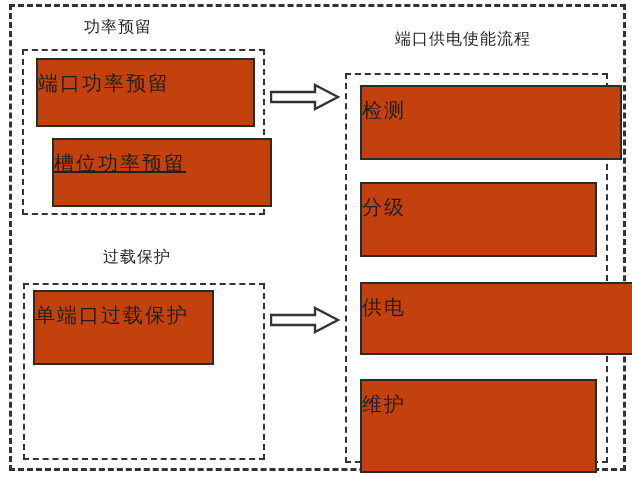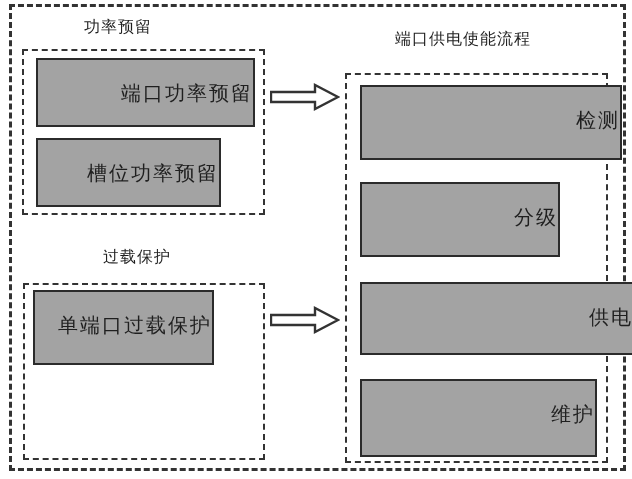--- a/index.html
+++ b/index.html
@@ -13,41 +13,41 @@
     border:3px dashed #333;
   }
   .dashed-group{
     position:absolute;border:2px dashed #333;background:transparent;
   }
   .group-title{
     position:absolute;font-size:16px;line-height:22px;white-space:nowrap;
     transform:translateX(-50%);letter-spacing:1px;
   }
   .node{
-    position:absolute;border:2px solid #2b2b2b;background:#a3a3a3;
-    text-align:right;font-size:20px;letter-spacing:2px;
-    padding-top:20px;box-sizing:border-box;white-space:nowrap;
+    position:absolute;border:2px solid #2b2b2b;background:#c2410c;
+    text-align:left;font-size:20px;letter-spacing:2px;
+    padding-top:10px;box-sizing:border-box;white-space:nowrap;
   }
   .arrow{position:absolute;width:70px;height:28px;}
   .arrow svg{display:block;width:100%;height:100%;}
 </style>
 </head>
 <body>
 
 <div class="canvas">
 
   <div class="outer-border"></div>
 
   <div class="group-title" style="left:118px;top:16px;">功率预留</div>
 
   <div class="dashed-group" style="left:22px;top:49px;width:239px;height:162px;"></div>
 
   <div class="node" style="left:36px;top:58px;width:219px;height:69px;">端口功率预留</div>
 
-  <div class="node" style="left:36px;top:138px;width:185px;height:69px;">槽位功率预留</div>
+  <div class="node" style="left:52px;top:138px;width:220px;height:69px;text-decoration:underline;">槽位功率预留</div>
 
   <div class="group-title" style="left:137px;top:246px;">过载保护</div>
 
   <div class="dashed-group" style="left:23px;top:283px;width:238px;height:173px;"></div>
 
   <div class="node" style="left:33px;top:290px;width:181px;height:75px;">单端口过载保护</div>
 
 
   <div class="arrow" style="left:270px;top:83px;">
     <svg viewBox="0 0 70 28" xmlns="http://www.w3.org/2000/svg">
@@ -60,19 +60,19 @@
       <polygon points="1,9 45,9 45,2 68,14 45,26 45,19 1,19" fill="#ffffff" stroke="#333333" stroke-width="2.4"></polygon>
     </svg>
   </div>
 
   <div class="group-title" style="left:463px;top:28px;">端口供电使能流程</div>
 
   <div class="dashed-group" style="left:345px;top:73px;width:259px;height:386px;"></div>
 
   <div class="node" style="left:360px;top:85px;width:262px;height:75px;">检测</div>
 
-  <div class="node" style="left:360px;top:182px;width:200px;height:75px;">分级</div>
+  <div class="node" style="left:360px;top:182px;width:237px;height:75px;">分级</div>
 
   <div class="node" style="left:360px;top:282px;width:275px;height:73px;">供电</div>
 
-  <div class="node" style="left:360px;top:379px;width:237px;height:78px;">维护</div>
+  <div class="node" style="left:360px;top:379px;width:237px;height:94px;">维护</div>
 
 </div>
 
 </body></html>

